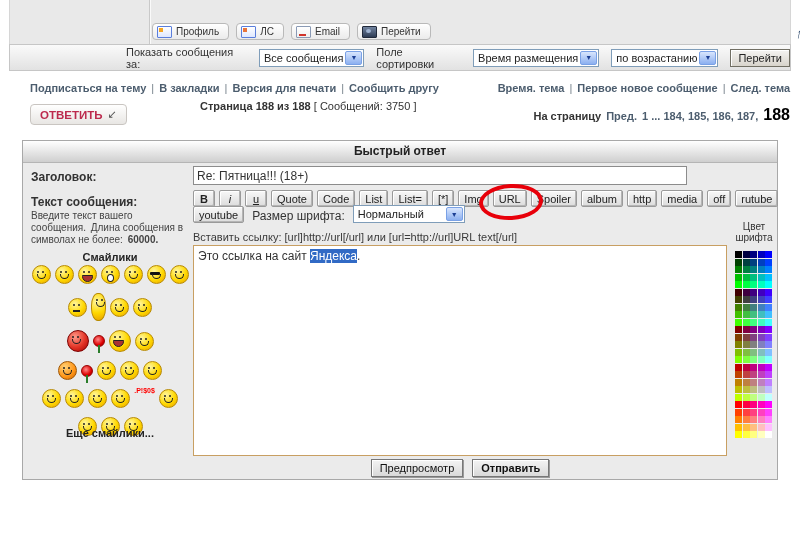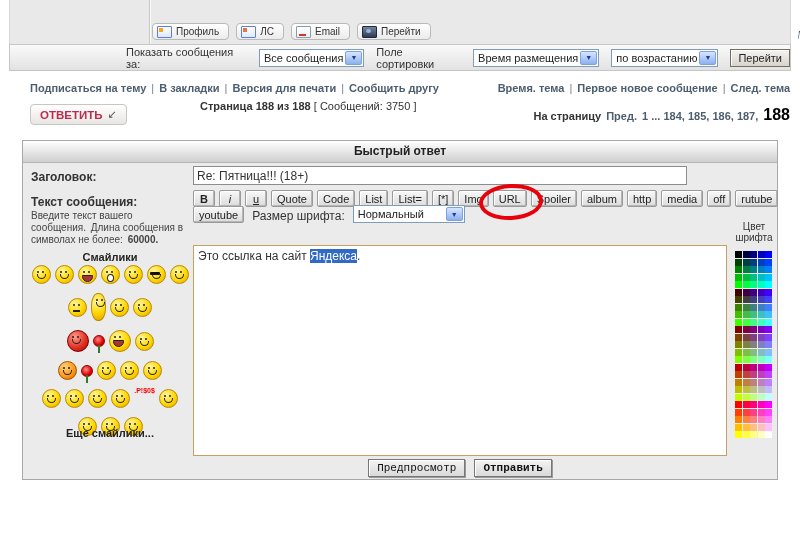--- a/index.html
+++ b/index.html
@@ -113,21 +113,21 @@
   
   #url-hint{position:absolute;left:170px;top:90px;font-size:11px;color:#3a3a3a}
   #message-textarea{position:absolute;left:170px;top:104px;width:534px;height:211px;box-sizing:border-box;
                     background:#fff;border:1px solid #c89f62;padding:3px 4px;font-size:12px;color:#333;
                     font-family:"Liberation Sans",sans-serif;cursor:text;overflow:hidden}
   #message-textarea .selected{background:#316ac5;color:#fff}
 
   
   #form-buttons{position:absolute;left:170px;top:318px;width:534px;display:flex;justify-content:center;gap:9px}
   .frmbtn{background:linear-gradient(#f4f4f4,#d9d9d9);border:1px solid #777;padding:2px 8px;
-          font-family:Liberation Mono, monospace;font-size:11px;color:#111;cursor:pointer;
+          font-family:Liberation Sans, sans-serif;font-size:11px;color:#111;cursor:pointer;
           box-shadow:1px 1px 0 #9a9a9a,inset 1px 1px 0 #fff}
   .frmbtn.bold{font-weight:bold}
 
   
   #palette-label{position:absolute;left:710px;top:80px;width:42px;text-align:center;font-size:10px;color:#333;line-height:11px}
   #palette-grid{position:absolute;left:712px;top:110px;display:grid;grid-template-columns:repeat(5,7px);
                 grid-auto-rows:7px;gap:0.5px;background:#ebebeb}
   .pcell{width:7px;height:7px;cursor:pointer}
 </style>
 </head>
@@ -271,20 +271,21 @@
     </div>
   <div id="bbrow2">
     <span id="bbrow2-btns"><button class="bb">youtube</button></span>
     <span id="fontsize-label">Размер шрифта:</span>
     <span class="xpselect" style="min-width:112px">
       <span>Нормальный</span>
       <span class="arr"></span>
     </span>
   </div>
 
+  <div id="url-hint">Вставить ссылку: [url]http://url[/url] или [url=http://url]URL text[/url]</div>
 
   <div id="message-textarea">
     <span>Это ссылка на сайт </span><span class="selected">Яндекса</span><span>.</span>
   </div>
 
   <div id="form-buttons">
     <button class="frmbtn">Предпросмотр</button>
     <button class="frmbtn bold">Отправить</button>
   </div>
 

